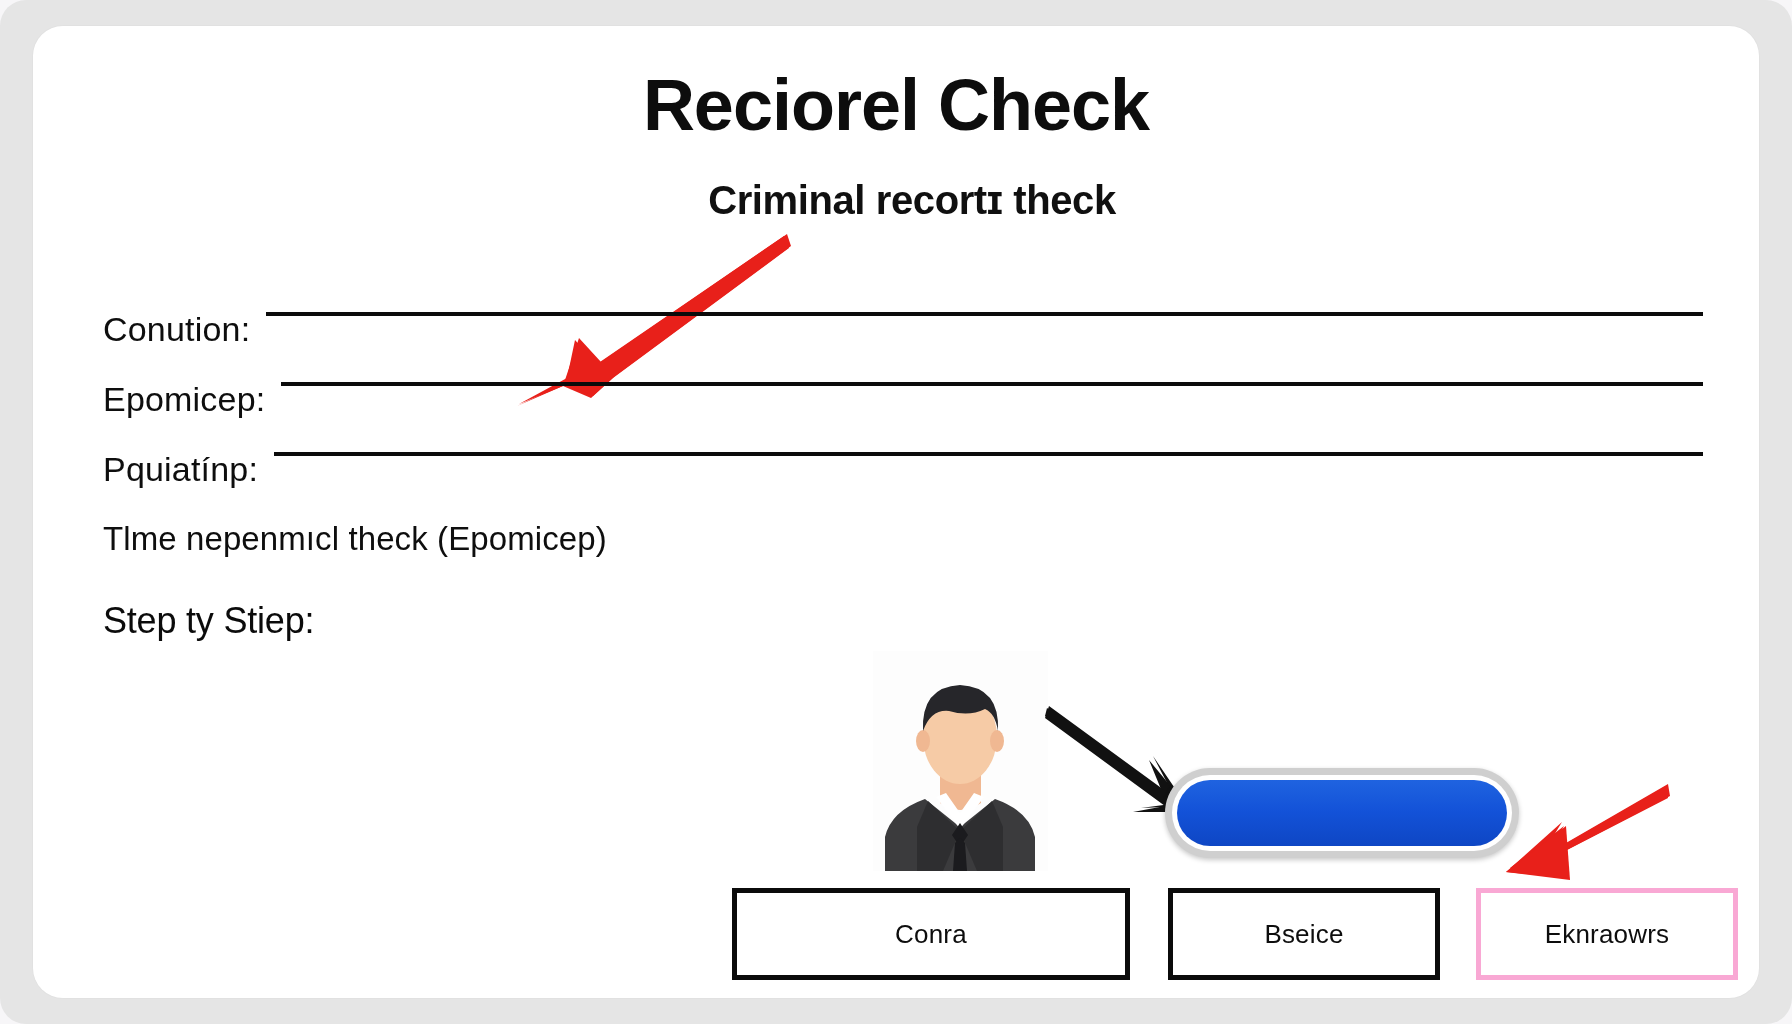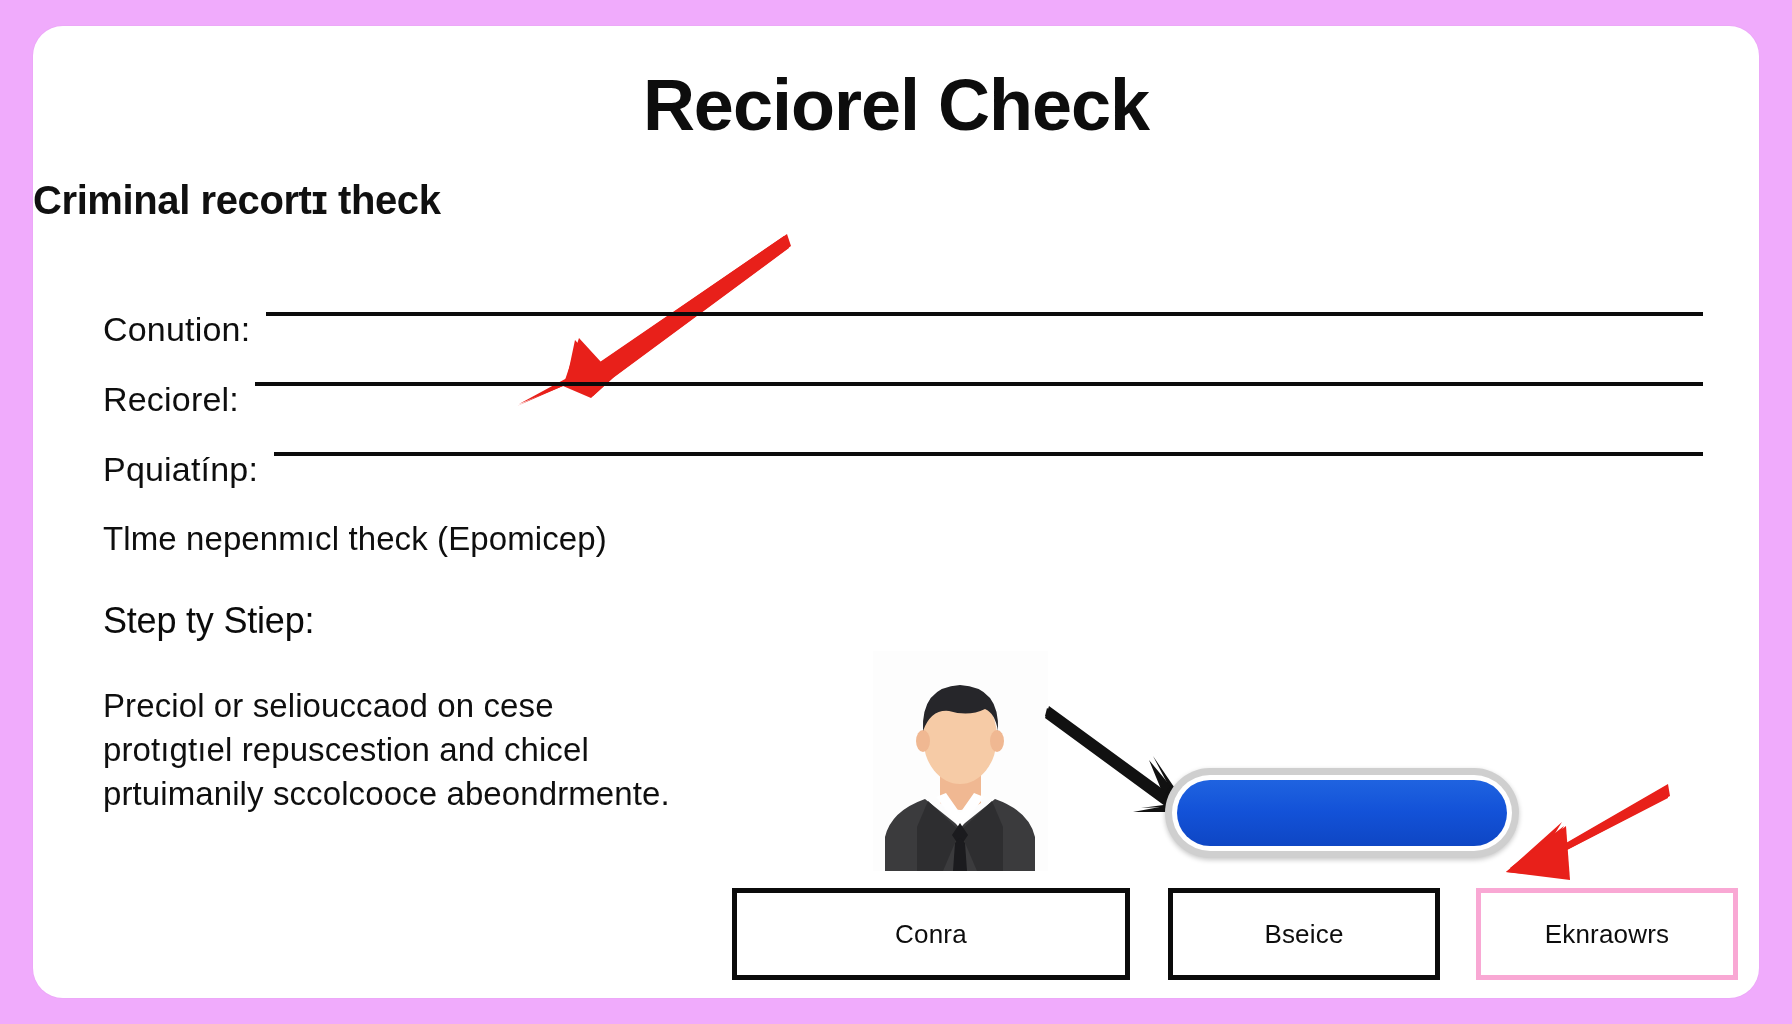--- a/index.html
+++ b/index.html
@@ -9,21 +9,22 @@
     width: 1792px;
     height: 1024px;
     overflow: hidden;
     font-family: "Liberation Sans", sans-serif;
   }
 
   #page {
     position: relative;
     width: 1792px;
     height: 1024px;
-    background: #f0abfc;
+    background: #e5e5e5;
+    border-radius: 26px;
   }
 
   
   #card {
     position: absolute;
     left: 33px;
     top: 26px;
     width: 1726px;
     height: 972px;
     background: #ffffff;
@@ -39,23 +40,24 @@
     width: 100%;
     text-align: center;
     font-size: 72px;
     font-weight: 900;
     letter-spacing: -1px;
     color: #0d0d0d;
     font-family: "Liberation Sans", sans-serif;
   }
   .subtitle {
     position: absolute;
-    left: 0;
+    left: 16px;
     top: 152px;
     width: 100%;
+    text-align: center;
     font-size: 40px;
     font-weight: 800;
     letter-spacing: -0.4px;
     color: #101010;
     font-family: "Liberation Sans", sans-serif;
   }
 
   
   .form-area {
     position: absolute;
@@ -193,34 +195,33 @@
 
     <div class="form-area">
 
 
       <div class="field-row">
         <span class="field-label">Conution:</span>
         <span class="field-line"></span>
       </div>
 
       <div class="field-row">
-        <span class="field-label">Reciorel:</span>
+        <span class="field-label">Epomicep:</span>
         <span class="field-line"></span>
       </div>
 
       <div class="field-row">
         <span class="field-label">Pquiatínp:</span>
         <span class="field-line"></span>
       </div>
 
       <div class="note-line">Tlme nepenmıcl theck (Epomicep)</div>
 
       <div class="section-heading">Step ty Stiep:</div>
 
-      <div class="paragraph">Preciol or seliouccaod on cese protıgtıel repuscestion and chicel prtuimanily sccolcooce abeondrmente.</div>
     </div>
 
     <div id="avatar">
       <svg width="175" height="220" viewBox="0 0 175 220">
         <rect x="0" y="0" width="175" height="220" fill="#fdfdfd"></rect>
 
         <path d="M67 118 L67 152 Q87 166 108 152 L108 118 Z" fill="#f0b892"></path>
 
         <ellipse cx="87" cy="86" rx="37" ry="47" fill="#f6cba6"></ellipse>
 

